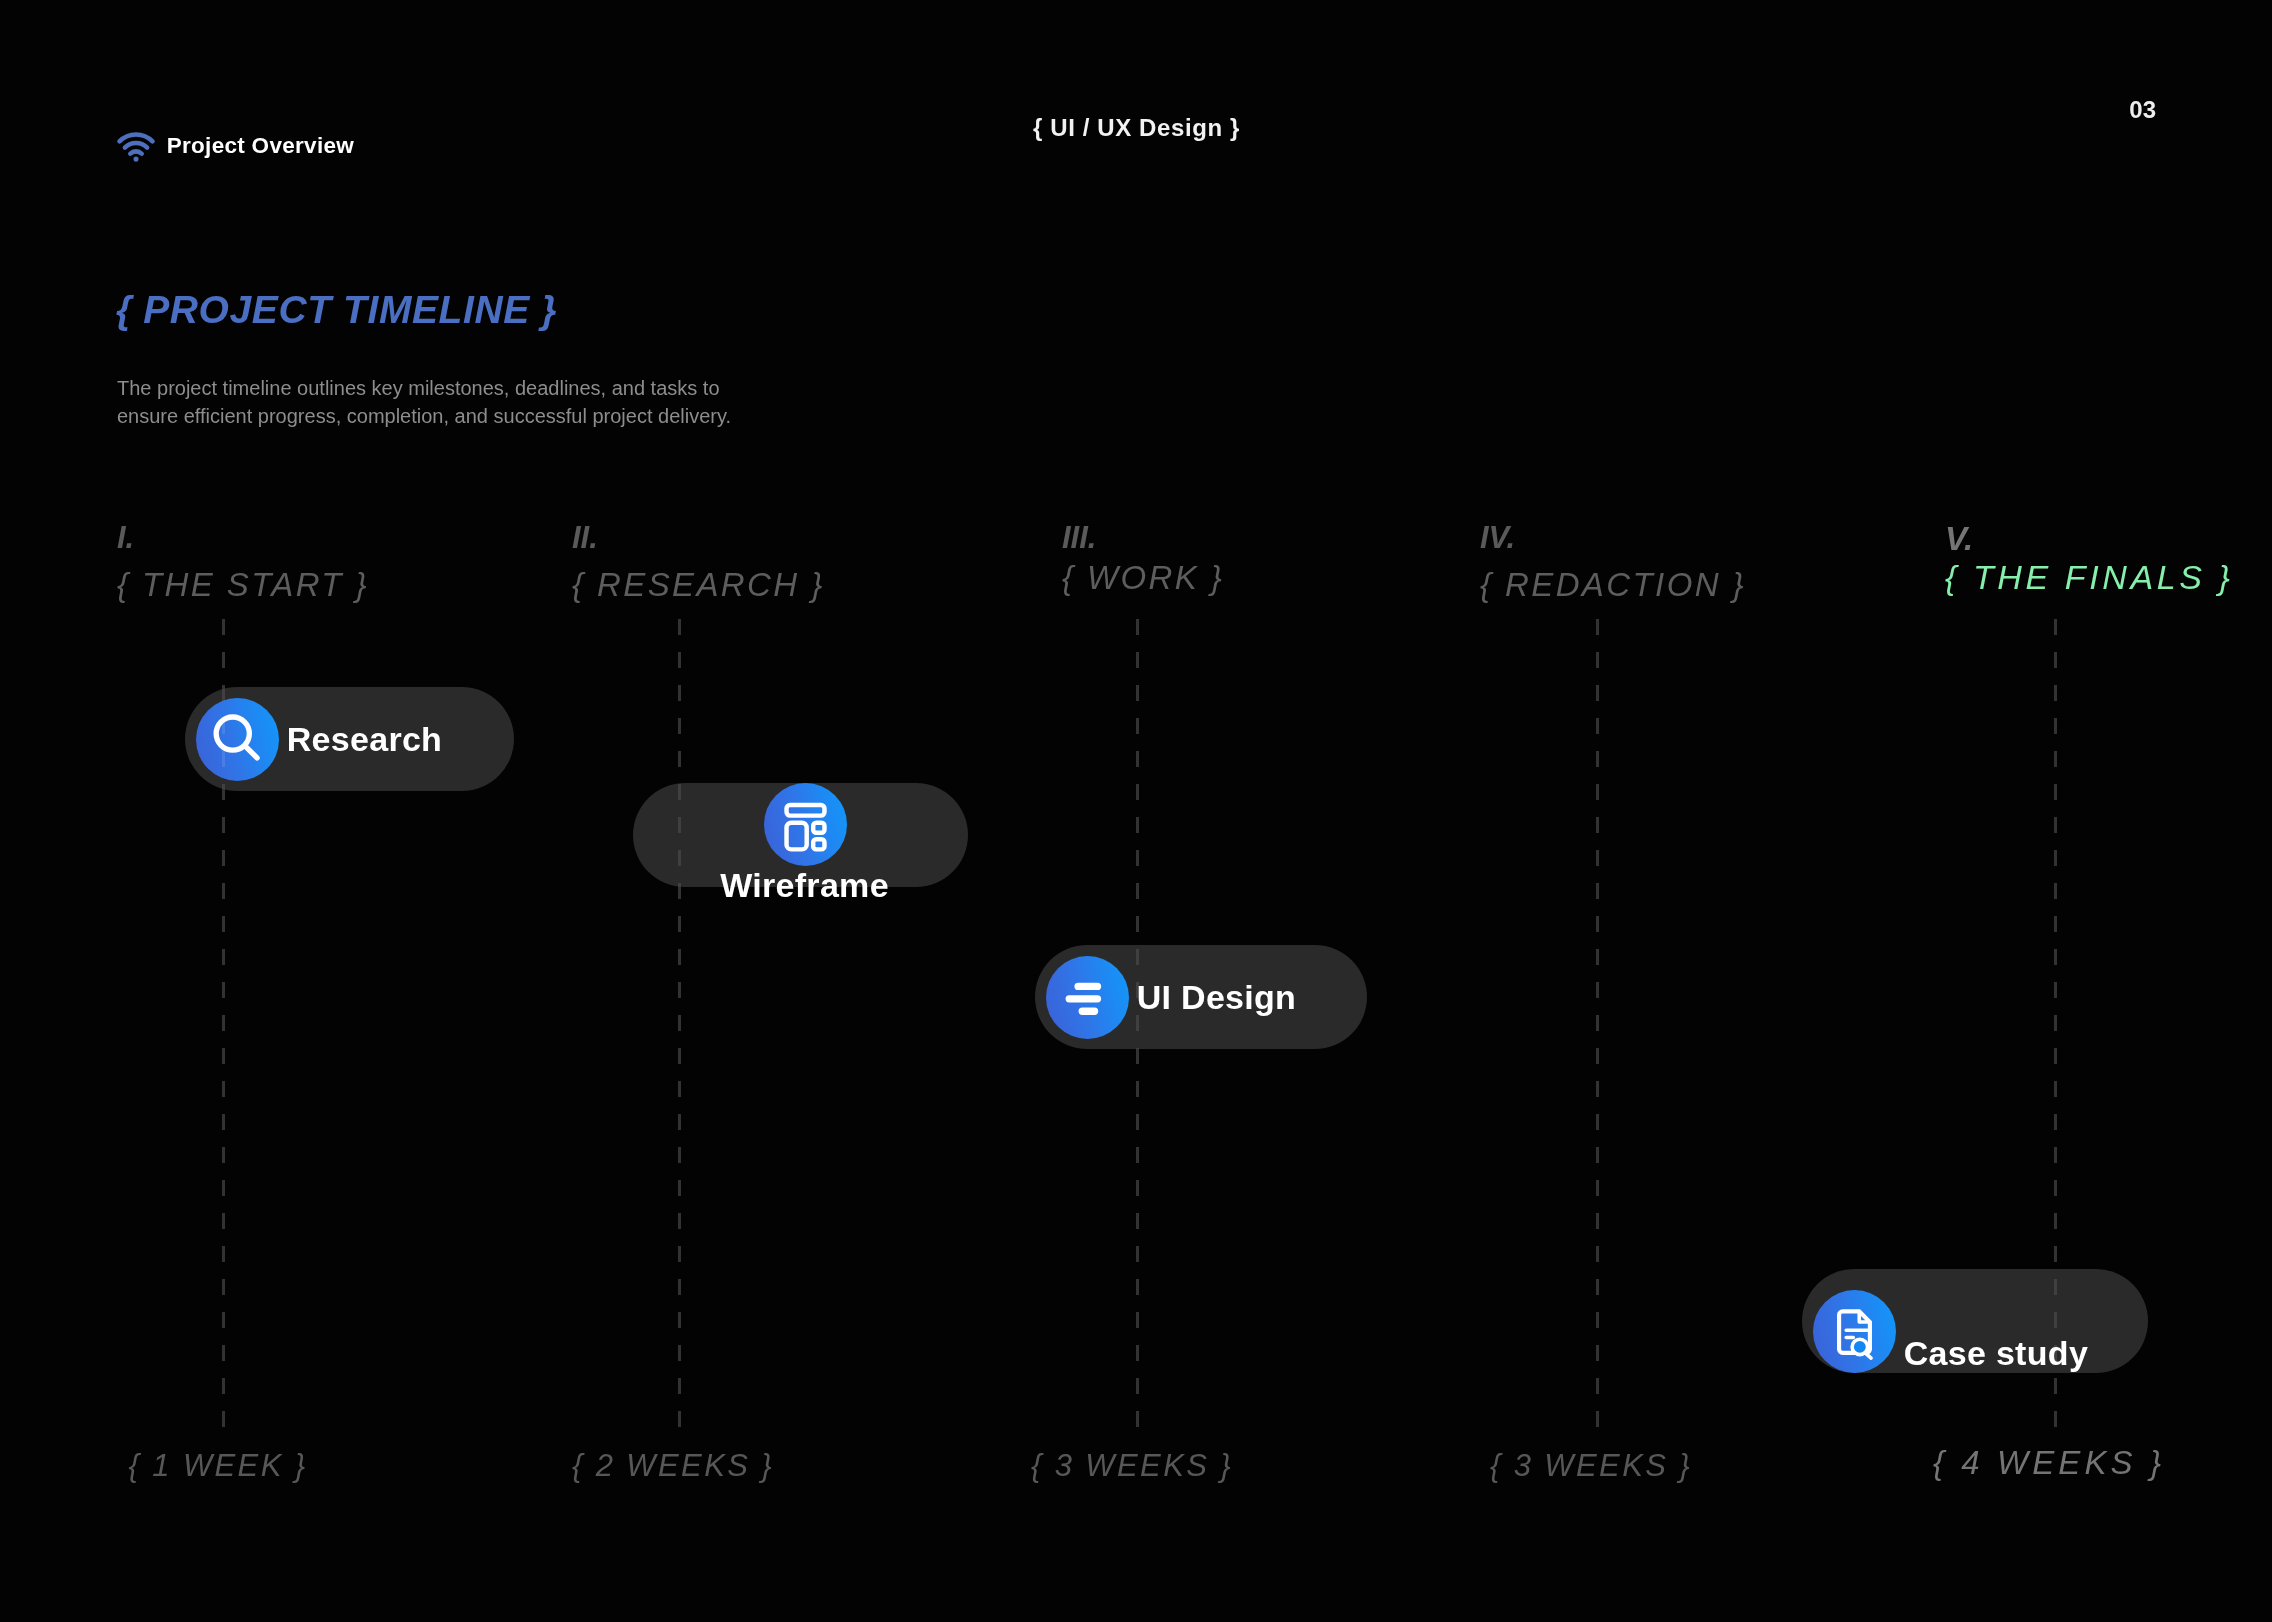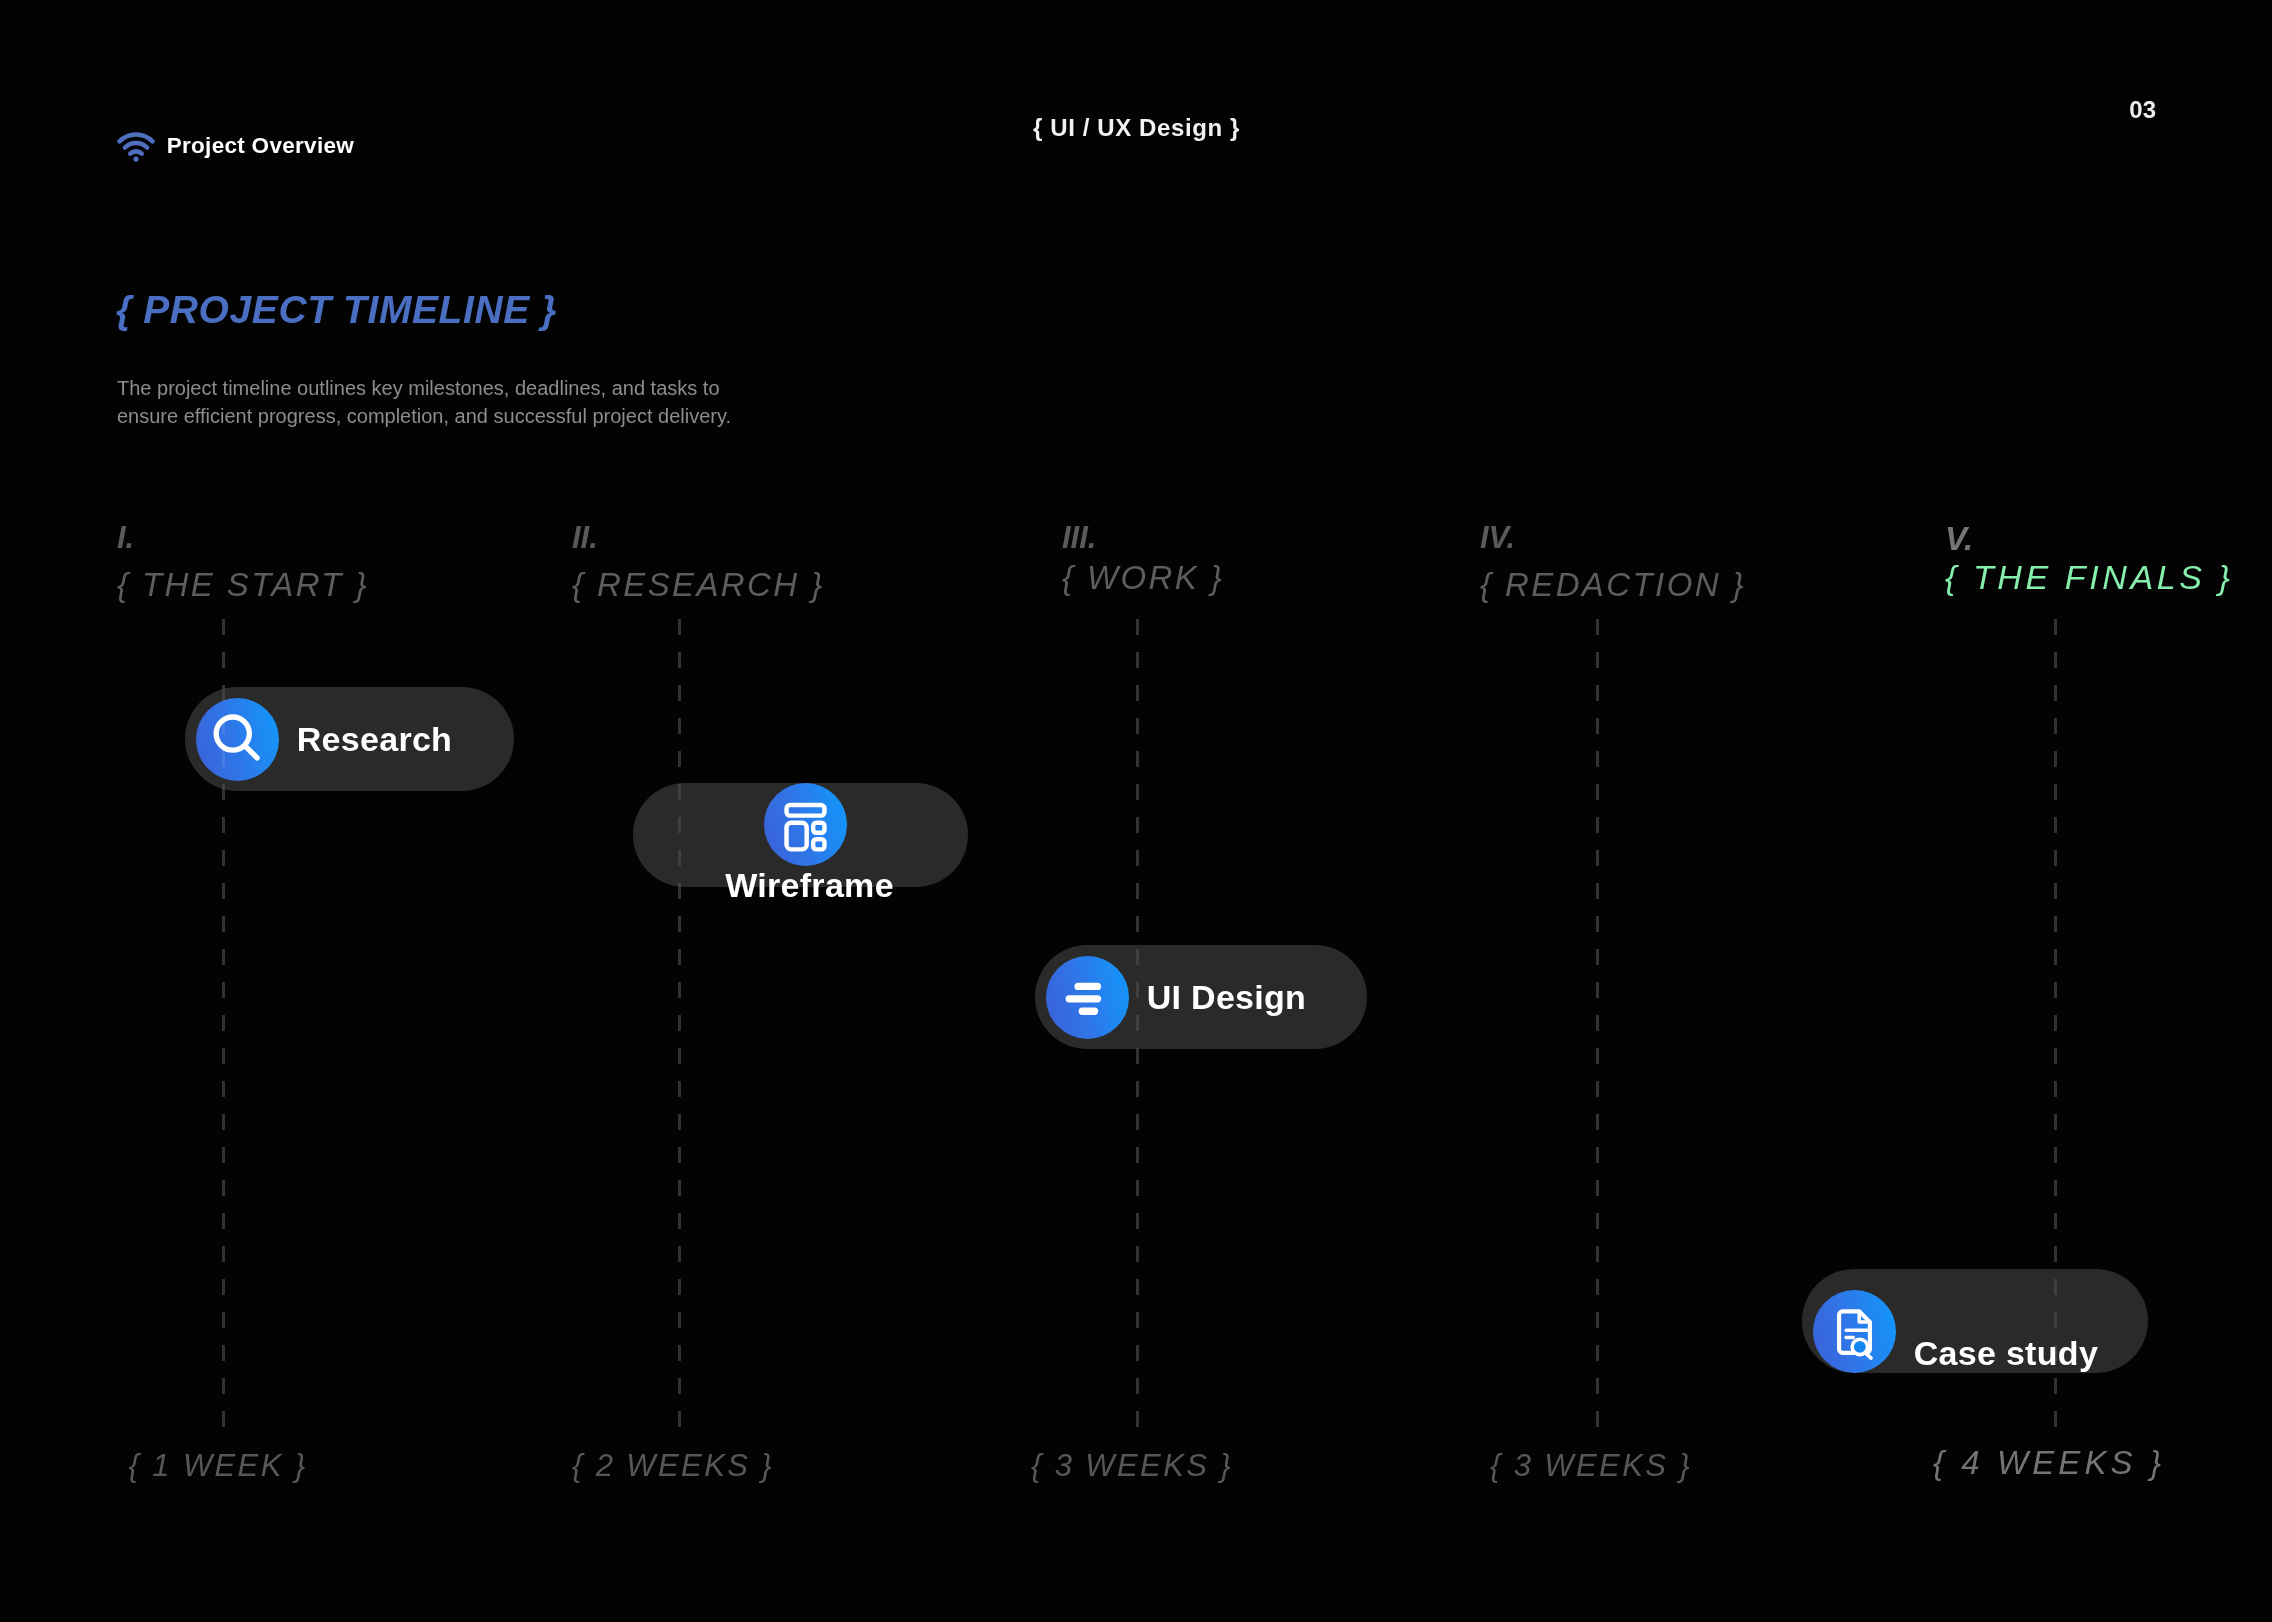--- a/index.html
+++ b/index.html
@@ -36,21 +36,21 @@
   .vline{--dash:#1b1b1b;z-index:1;}
   .vline-over{--dash:rgba(255,255,255,0.10);z-index:6;pointer-events:none;}
   .lx1{left:222px}.lx2{left:678px}.lx3{left:1136px}.lx4{left:1596px}.lx5{left:2054px}
   
   .card{position:absolute;height:104px;border-radius:52px;background:#2a2a2a;
     display:flex;align-items:center;z-index:3;}
   .card-icon{width:83px;height:83px;border-radius:50%;margin-left:10.7px;flex:0 0 auto;
     background:linear-gradient(75deg,#3c60d6 0%,#2f76e8 45%,#0f9afc 100%);
     display:flex;align-items:center;justify-content:center;}
   .card-icon svg{display:block;}
-  .card-label{color:#ffffff;font-size:34px;font-weight:700;margin-left:18px;white-space:nowrap;letter-spacing:0.3px;}
+  .card-label{color:#ffffff;font-size:34px;font-weight:700;margin-left:8px;white-space:nowrap;letter-spacing:0.3px;}
   .m1{left:185px;top:687px;width:329px;}
   .m2{left:633px;top:783px;width:335px;flex-direction:column;}
   .m3{left:1035px;top:945px;width:332px;text-align:center;}
   .m4{left:1364px;top:1137px;width:333px;}
   .m5{left:1802px;top:1269px;width:346px;align-items:flex-end;}
   
   .dur{position:absolute;top:1448px;transform:translateX(-50%);color:#575757;font-size:31px;
     font-style:italic;letter-spacing:2.4px;white-space:nowrap;z-index:2;}
   .d1{left:218px}.d2{left:673px}.d3{left:1132px}.d4{left:1591px}
   .d5{left:2049px;top:1444px;color:#747474;font-size:33px;letter-spacing:4.1px;}

